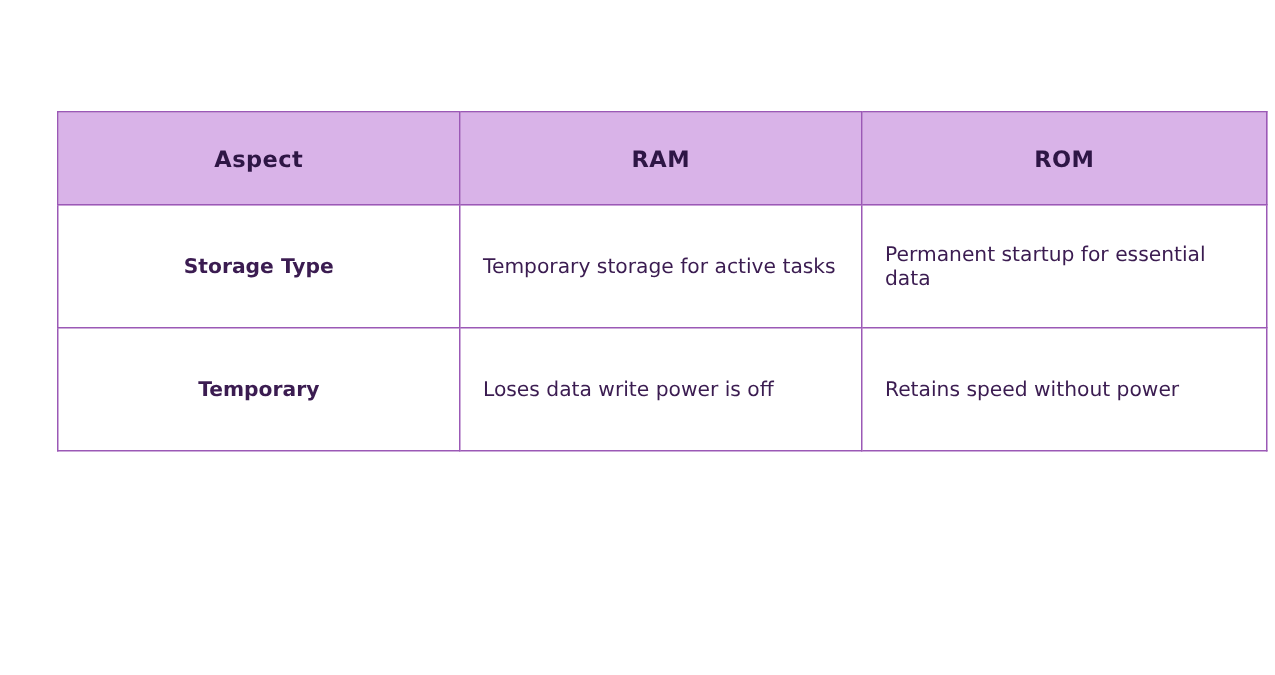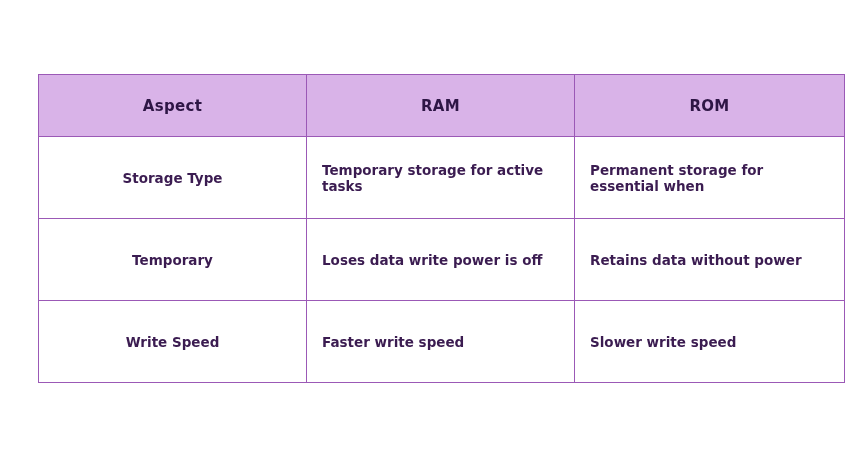--- a/index.html
+++ b/index.html
@@ -42,21 +42,21 @@
   }
   td.aspect-cell {
     text-align: center;
     font-weight: bold;
     color: #2e1645;
   }
   td.value-cell {
     text-align: left;
     padding-left: 15px;
     padding-right: 10px;
-    font-weight: bold;
+    font-weight: normal;
     color: #3b1c51;
   }
   col.c1 { width: 268px; }
   col.c2 { width: 268px; }
   col.c3 { width: 270px; }
 </style>
 </head>
 <body>
 
 <div class="table-wrap">
@@ -70,27 +70,22 @@
       <tr>
         <th>Aspect</th>
         <th>RAM</th>
         <th>ROM</th>
       </tr>
     </thead>
     <tbody>
       <tr>
         <td class="aspect-cell">Storage Type</td>
         <td class="value-cell">Temporary storage for active tasks</td>
-        <td class="value-cell">Permanent storage for essential when</td>
+        <td class="value-cell">Permanent startup for essential data</td>
       </tr>
       <tr>
         <td class="aspect-cell">Temporary</td>
         <td class="value-cell">Loses data write power is off</td>
-        <td class="value-cell">Retains data without power</td>
-      </tr>
-      <tr>
-        <td class="aspect-cell">Write Speed</td>
-        <td class="value-cell">Faster write speed</td>
-        <td class="value-cell">Slower write speed</td>
+        <td class="value-cell">Retains speed without power</td>
       </tr>
     </tbody>
   </table>
 </div>
 
 </body></html>

